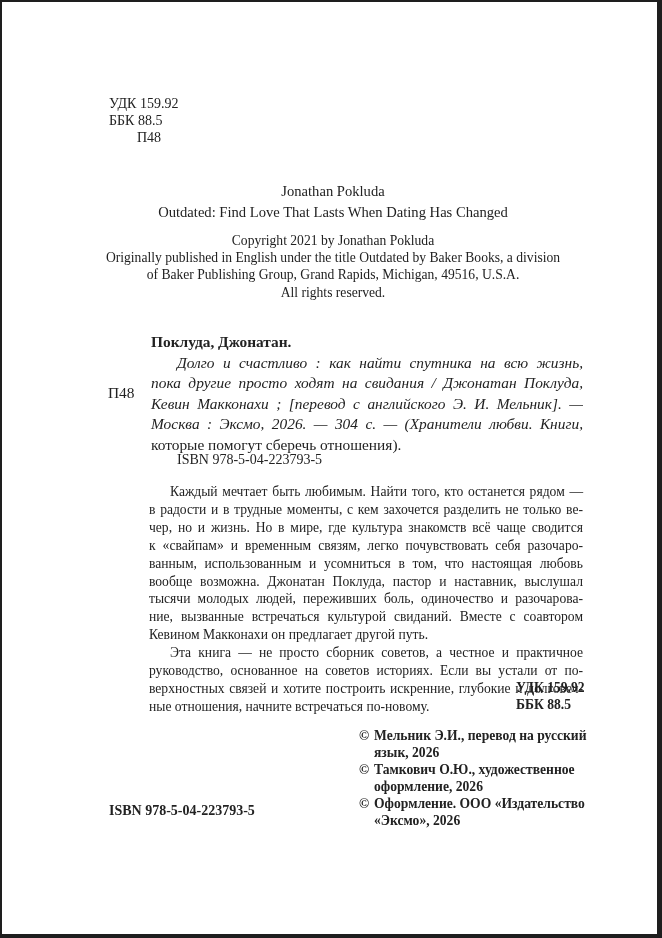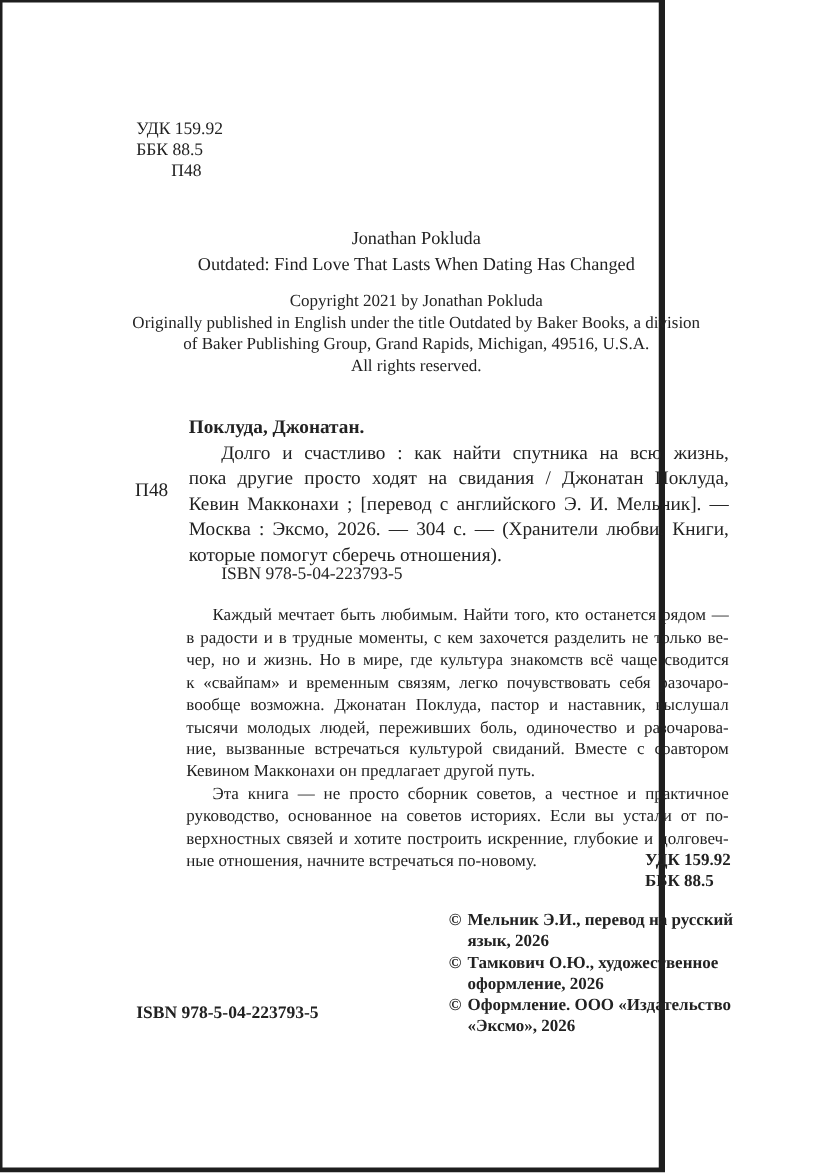--- a/index.html
+++ b/index.html
@@ -11,21 +11,21 @@
       width: 662px;
       height: 938px;
       overflow: hidden;
       position: relative;
       font-family: "Liberation Serif", "DejaVu Serif", serif;
       color: #222222;
     }
     .frame {
       position: absolute;
       left: 0; top: 0;
-      width: 532px; height: 938px;
+      width: 662px; height: 938px;
       box-sizing: border-box;
       border-left: 2px solid #1e1e1e;
       border-top: 2px solid #1e1e1e;
       border-right: 5px solid #1e1e1e;
       border-bottom: 4px solid #1e1e1e;
       background: #ffffff;
     }
     .abs { position: absolute; white-space: nowrap; }
 
     
@@ -54,21 +54,21 @@
     
     .bib {
       left: 149px; top: 330px;
       width: 432px;
       font-size: 15.4px;
       line-height: 20.6px;
     }
     .bib-head { font-weight: bold; }
     .bib-line { white-space: nowrap; text-align: justify; }
     .bib-line.first { padding-left: 26px; }
-    .bib-line.j { text-align-last: justify; }
+    .bib-line.j { text-align-last: justify; font-style: italic; }
     .p48-side {
       left: 106px; top: 381px;
       font-size: 15.4px;
       line-height: 20.6px;
     }
     .isbn-inner {
       left: 175px; top: 449px;
       font-size: 14px;
       line-height: 17px;
     }
@@ -143,20 +143,21 @@
     <div class="bib-line j">Москва : Эксмо, 2026. — 304 с. — (Хранители любви. Книги,</div>
     <div class="bib-line">которые помогут сберечь отношения).</div>
   </div>
   <div class="abs isbn-inner">ISBN 978-5-04-223793-5</div>
 
   <div class="abs annot">
     <div class="ln ind">Каждый мечтает быть любимым. Найти того, кто останется рядом —</div>
     <div class="ln">в радости и в трудные моменты, с кем захочется разделить не только ве-</div>
     <div class="ln">чер, но и жизнь. Но в мире, где культура знакомств всё чаще сводится</div>
     <div class="ln">к «свайпам» и временным связям, легко почувствовать себя разочаро-</div>
+    <div class="ln">ванным, использованным и усомниться в том, что настоящая любовь</div>
     <div class="ln">вообще возможна. Джонатан Поклуда, пастор и наставник, выслушал</div>
     <div class="ln">тысячи молодых людей, переживших боль, одиночество и разочарова-</div>
     <div class="ln">ние, вызванные встречаться культурой свиданий. Вместе с соавтором</div>
     <div class="ln last">Кевином Макконахи он предлагает другой путь.</div>
     <div class="ln ind">Эта книга — не просто сборник советов, а честное и практичное</div>
     <div class="ln">руководство, основанное на советов историях. Если вы устали от по-</div>
     <div class="ln">верхностных связей и хотите построить искренние, глубокие и долговеч-</div>
     <div class="ln last">ные отношения, начните встречаться по-новому.</div>
   </div>
 

